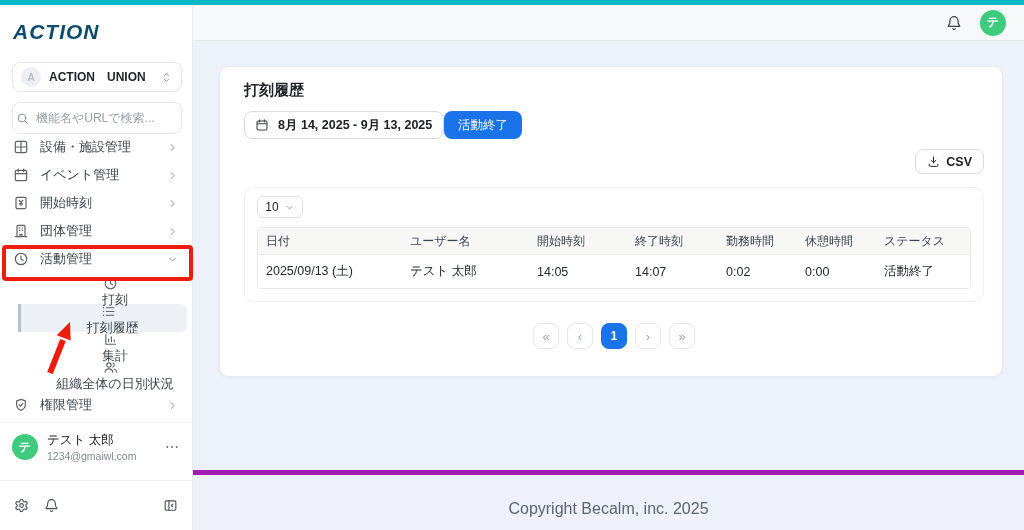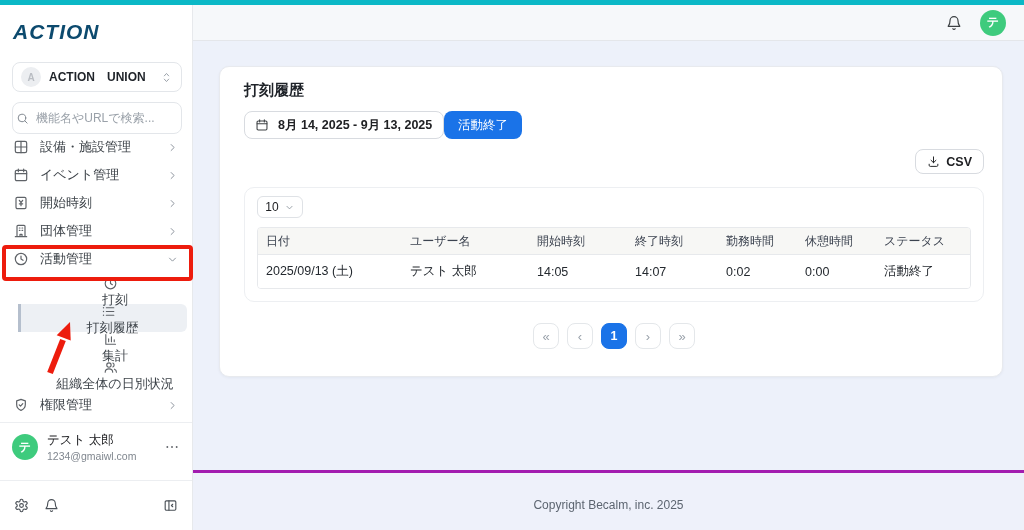--- a/index.html
+++ b/index.html
@@ -76,21 +76,21 @@
   .size-select { width:46px; height:22px; border:1px solid #dfe2e6; border-radius:6px; display:flex; align-items:center; justify-content:center; gap:5px; font-size:12px; color:#202124; background:#fff; cursor:pointer; }
   .size-select svg { width:11px; height:11px; color:#878f98; }
   table.grid { margin-top:9px; width:100%; border:1px solid #e7e9ec; border-radius:4px; border-spacing:0; overflow:hidden; border-collapse:separate; }
   table.grid th { height:27px; background:#f7f7f5; font-size:12px; font-weight:400; color:#3c4350; text-align:left; padding:0 0 0 8px; border-bottom:1px solid #e7e9ec; white-space:nowrap; }
   table.grid td { height:33px; background:#fff; font-size:12.5px; color:#24292f; text-align:left; padding:0 0 0 8px; white-space:nowrap; }
 
   .pagination { margin-top:21px; display:flex; justify-content:center; gap:8px; }
   .page-btn { width:26px; height:26px; border:1px solid #e4e7ea; border-radius:8px; background:#fff; color:#9aa2ab; font-size:13px; display:flex; align-items:center; justify-content:center; cursor:pointer; font-family:inherit; padding:0; }
   .page-btn.active { background:#1a73e8; border-color:#1a73e8; color:#fff; font-size:12.5px; font-weight:600; }
 
-  .footer { position:absolute; left:0; bottom:0; width:100%; height:60px; background:#eef1fa; border-top:3px solid #a21caf; text-align:center; padding-top:25px; font-size:12px; color:#5c6570; }
+  .footer { position:absolute; left:0; bottom:0; width:100%; height:60px; background:#eef1fa; border-top:5px solid #a21caf; text-align:center; padding-top:25px; font-size:16px; color:#5c6570; }
 </style>
 </head>
 <body>
 
 <svg width="0" height="0" style="position:absolute">
   <symbol id="sym-grid-icon" viewBox="0 0 24 24">
       <rect x="3.5" y="3.5" width="17" height="17" rx="2.5"></rect>
       <path d="M3.5 12h17M12 3.5v17"></path>
     </symbol>
   <symbol id="sym-calendar-icon" viewBox="0 0 24 24">

